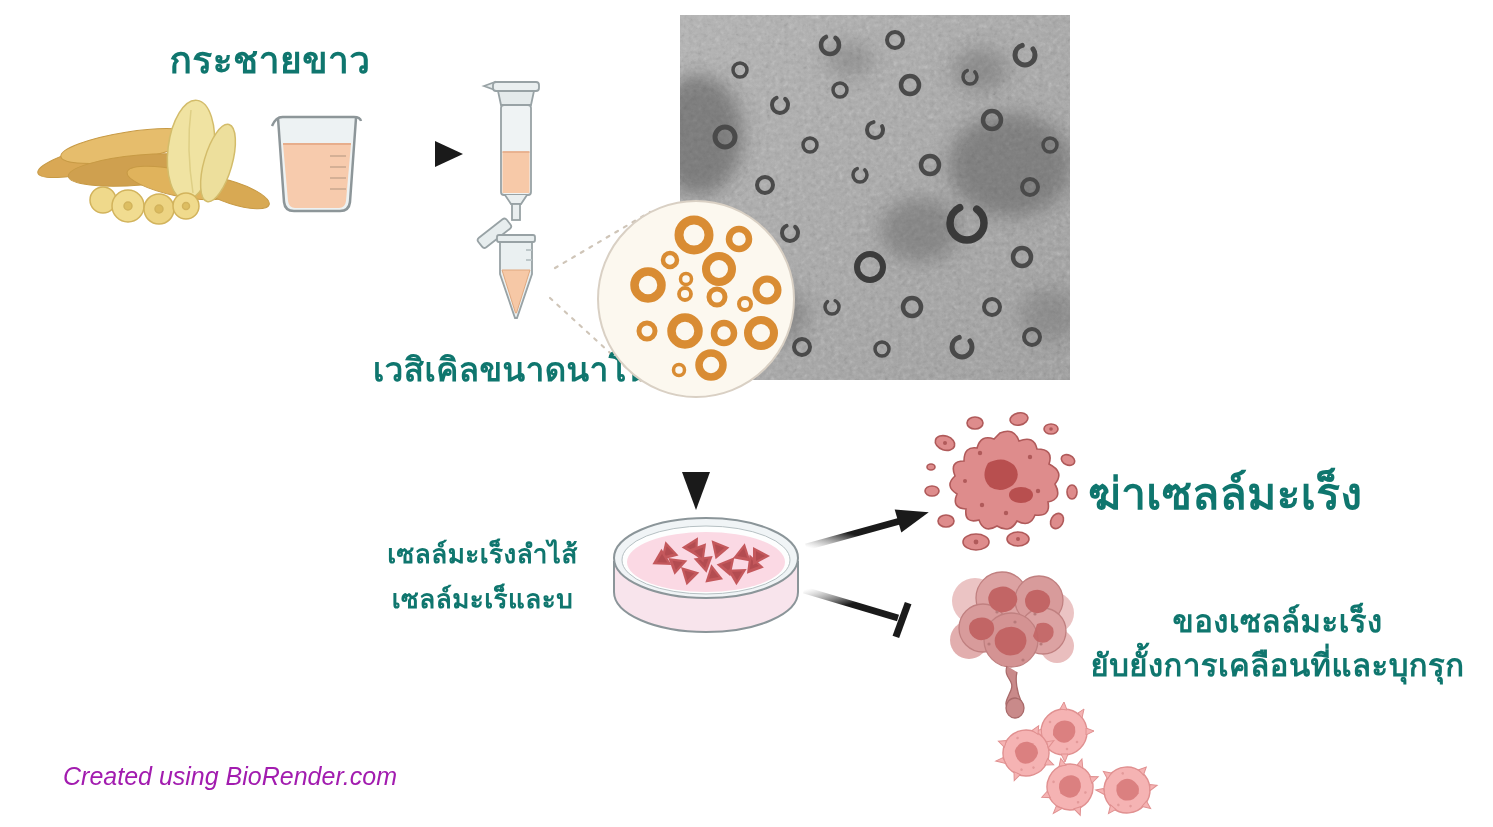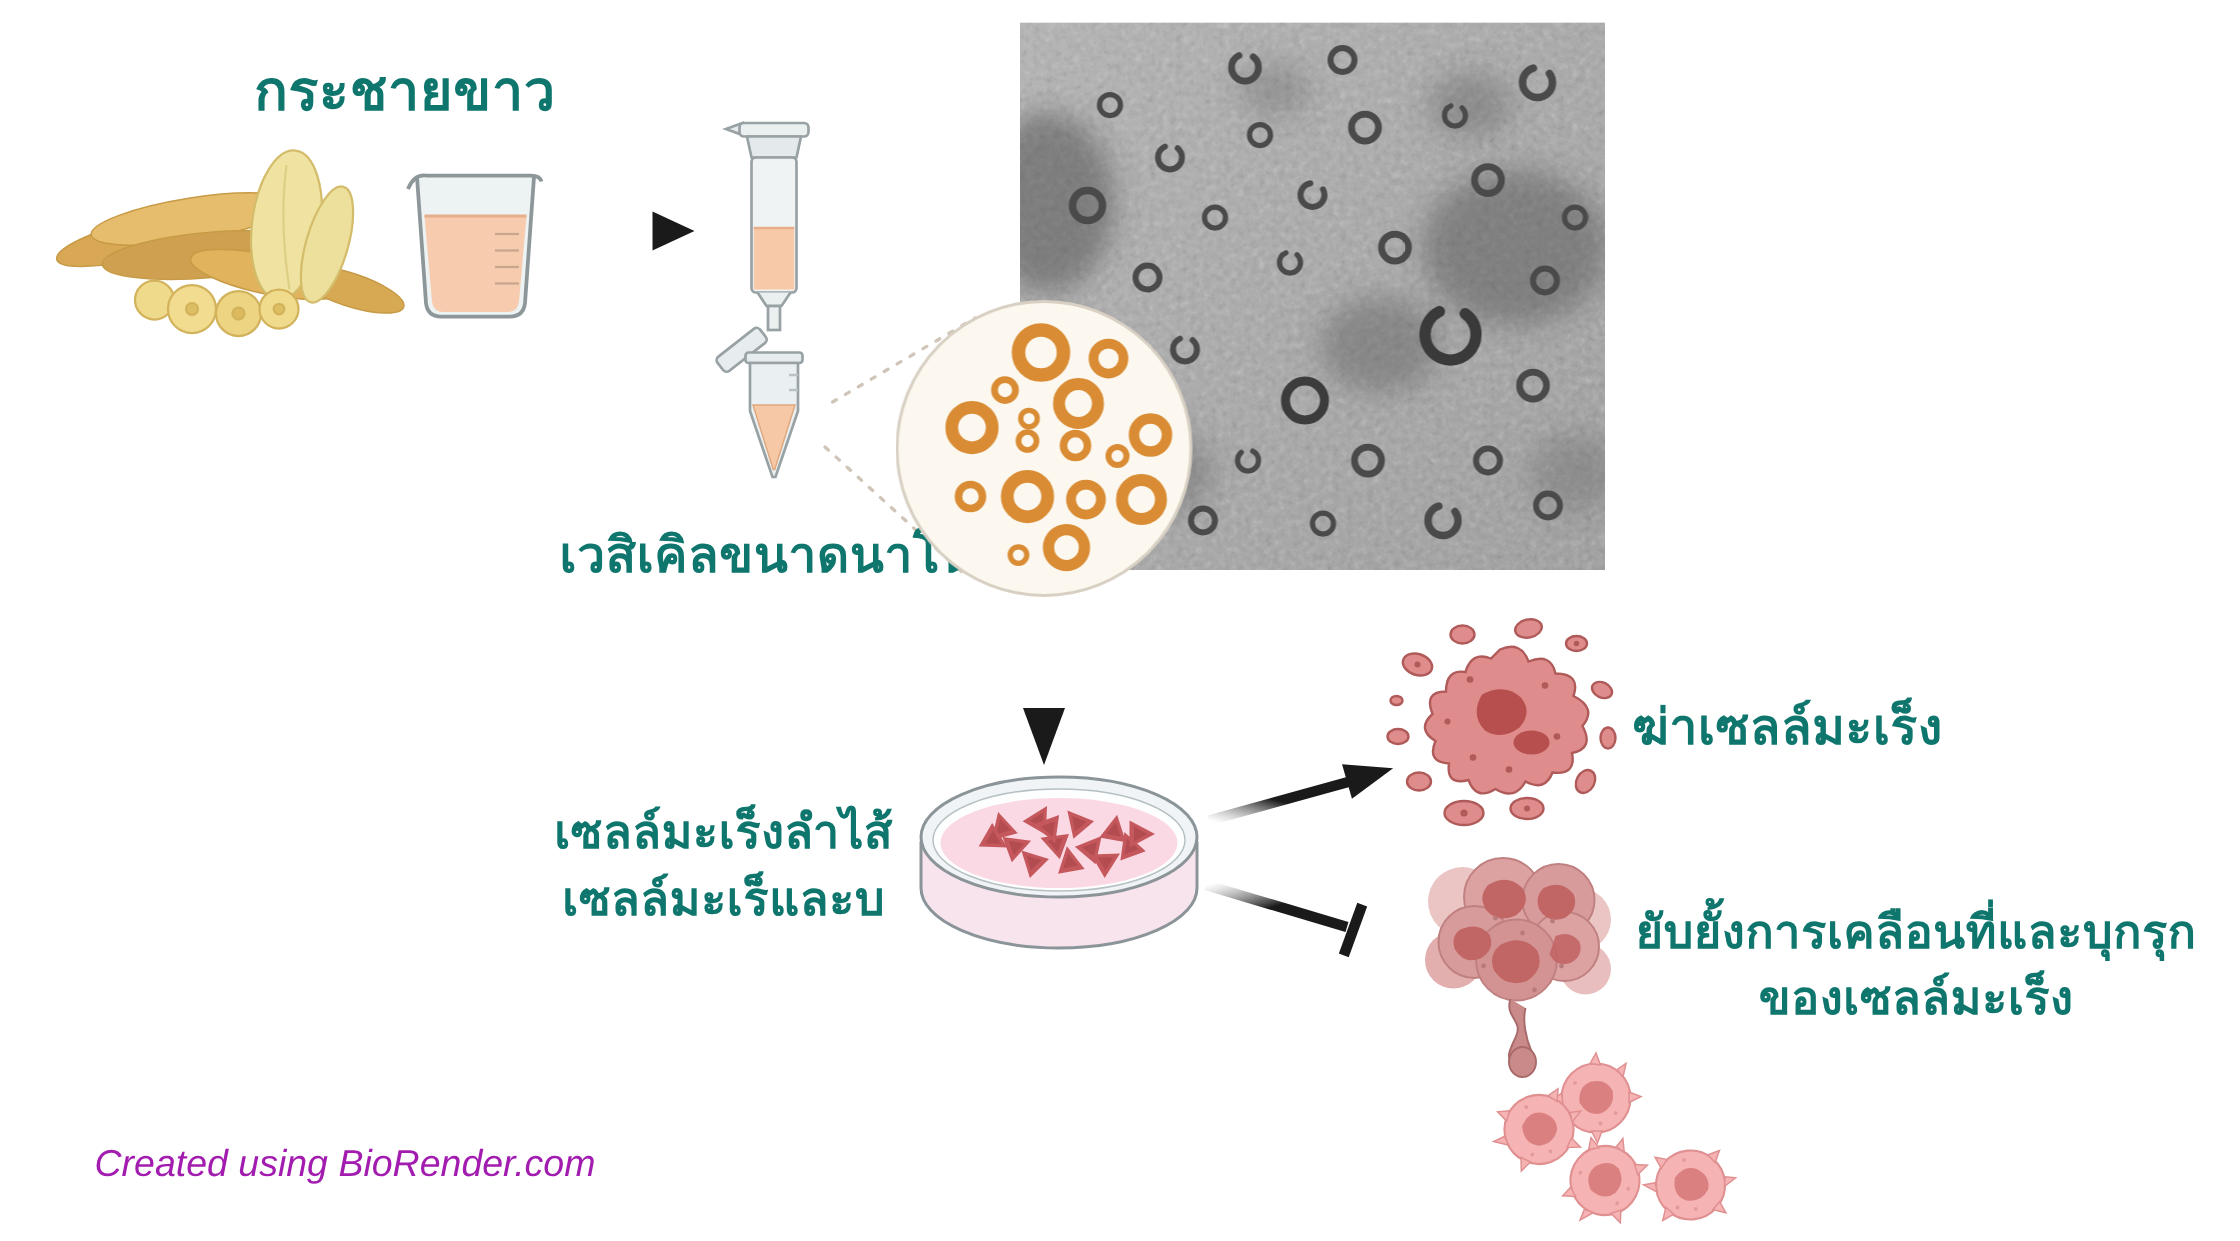--- a/index.html
+++ b/index.html
@@ -4,22 +4,22 @@
 <style>
   html,body{margin:0;padding:0;background:#fff;}
   #canvas{
     position:relative;width:1493px;height:827px;background:#ffffff;
     font-family:"Liberation Sans","DejaVu Sans",sans-serif;color:#0e0e0e;overflow:hidden;
   }
   .abs{position:absolute;}
   .thai{font-weight:700;color:#0f766e;letter-spacing:0.5px;}
   .lbl-title{font-size:37px;text-align:center;}
   .lbl-vesicle{font-size:33px;text-align:right;}
-  .lbl-cells{font-size:31px;line-height:45px;text-align:center;}
-  .lbl-kill{font-size:33px;}
+  .lbl-cells{font-size:26px;line-height:45px;text-align:center;}
+  .lbl-kill{font-size:44px;}
   .lbl-inhibit{font-size:31px;line-height:44px;text-align:center;}
   .credit{font-size:25px;font-style:italic;font-weight:400;color:#a21caf;}
   .zoom-circle{
     width:194px;height:194px;border-radius:50%;
     background:#FCF8EF;border:2px solid #D9D0C4;z-index:6;
   }
   svg{display:block;}
 </style>
 </head>
 <body>
@@ -322,22 +322,22 @@
       <circle cx="52" cy="44" r="1.6"></circle>
         <circle cx="90" cy="46" r="1.6"></circle>
         <circle cx="70" cy="54" r="1.6"></circle>
       <circle cx="44" cy="76" r="1.6"></circle>
         <circle cx="96" cy="76" r="1.6"></circle>
         <circle cx="78" cy="92" r="1.6"></circle>
     </g>
   </svg>
 
   <div class="abs thai lbl-inhibit" style="left:1075px;top:600px;width:405px;">
+    <div>ของเซลล์มะเร็ง</div>
     <div>ยับยั้งการเคลือนที่และบุกรุก</div>
-    <div>ของเซลล์มะเร็ง</div>
   </div>
 
   <svg class="abs" style="left:990px;top:695px;" width="225" height="132" viewBox="0 0 225 132">
     <defs>
       <g id="rcell">
         <g fill="#F5B3B3" stroke="#E09090" stroke-width="1.4">
           <circle cx="0" cy="0" r="23"></circle>
         </g>
         <g fill="#F5B3B3" stroke="#E09090" stroke-width="1">
           <polygon points="22,-4 30,-1 22,3"></polygon>

